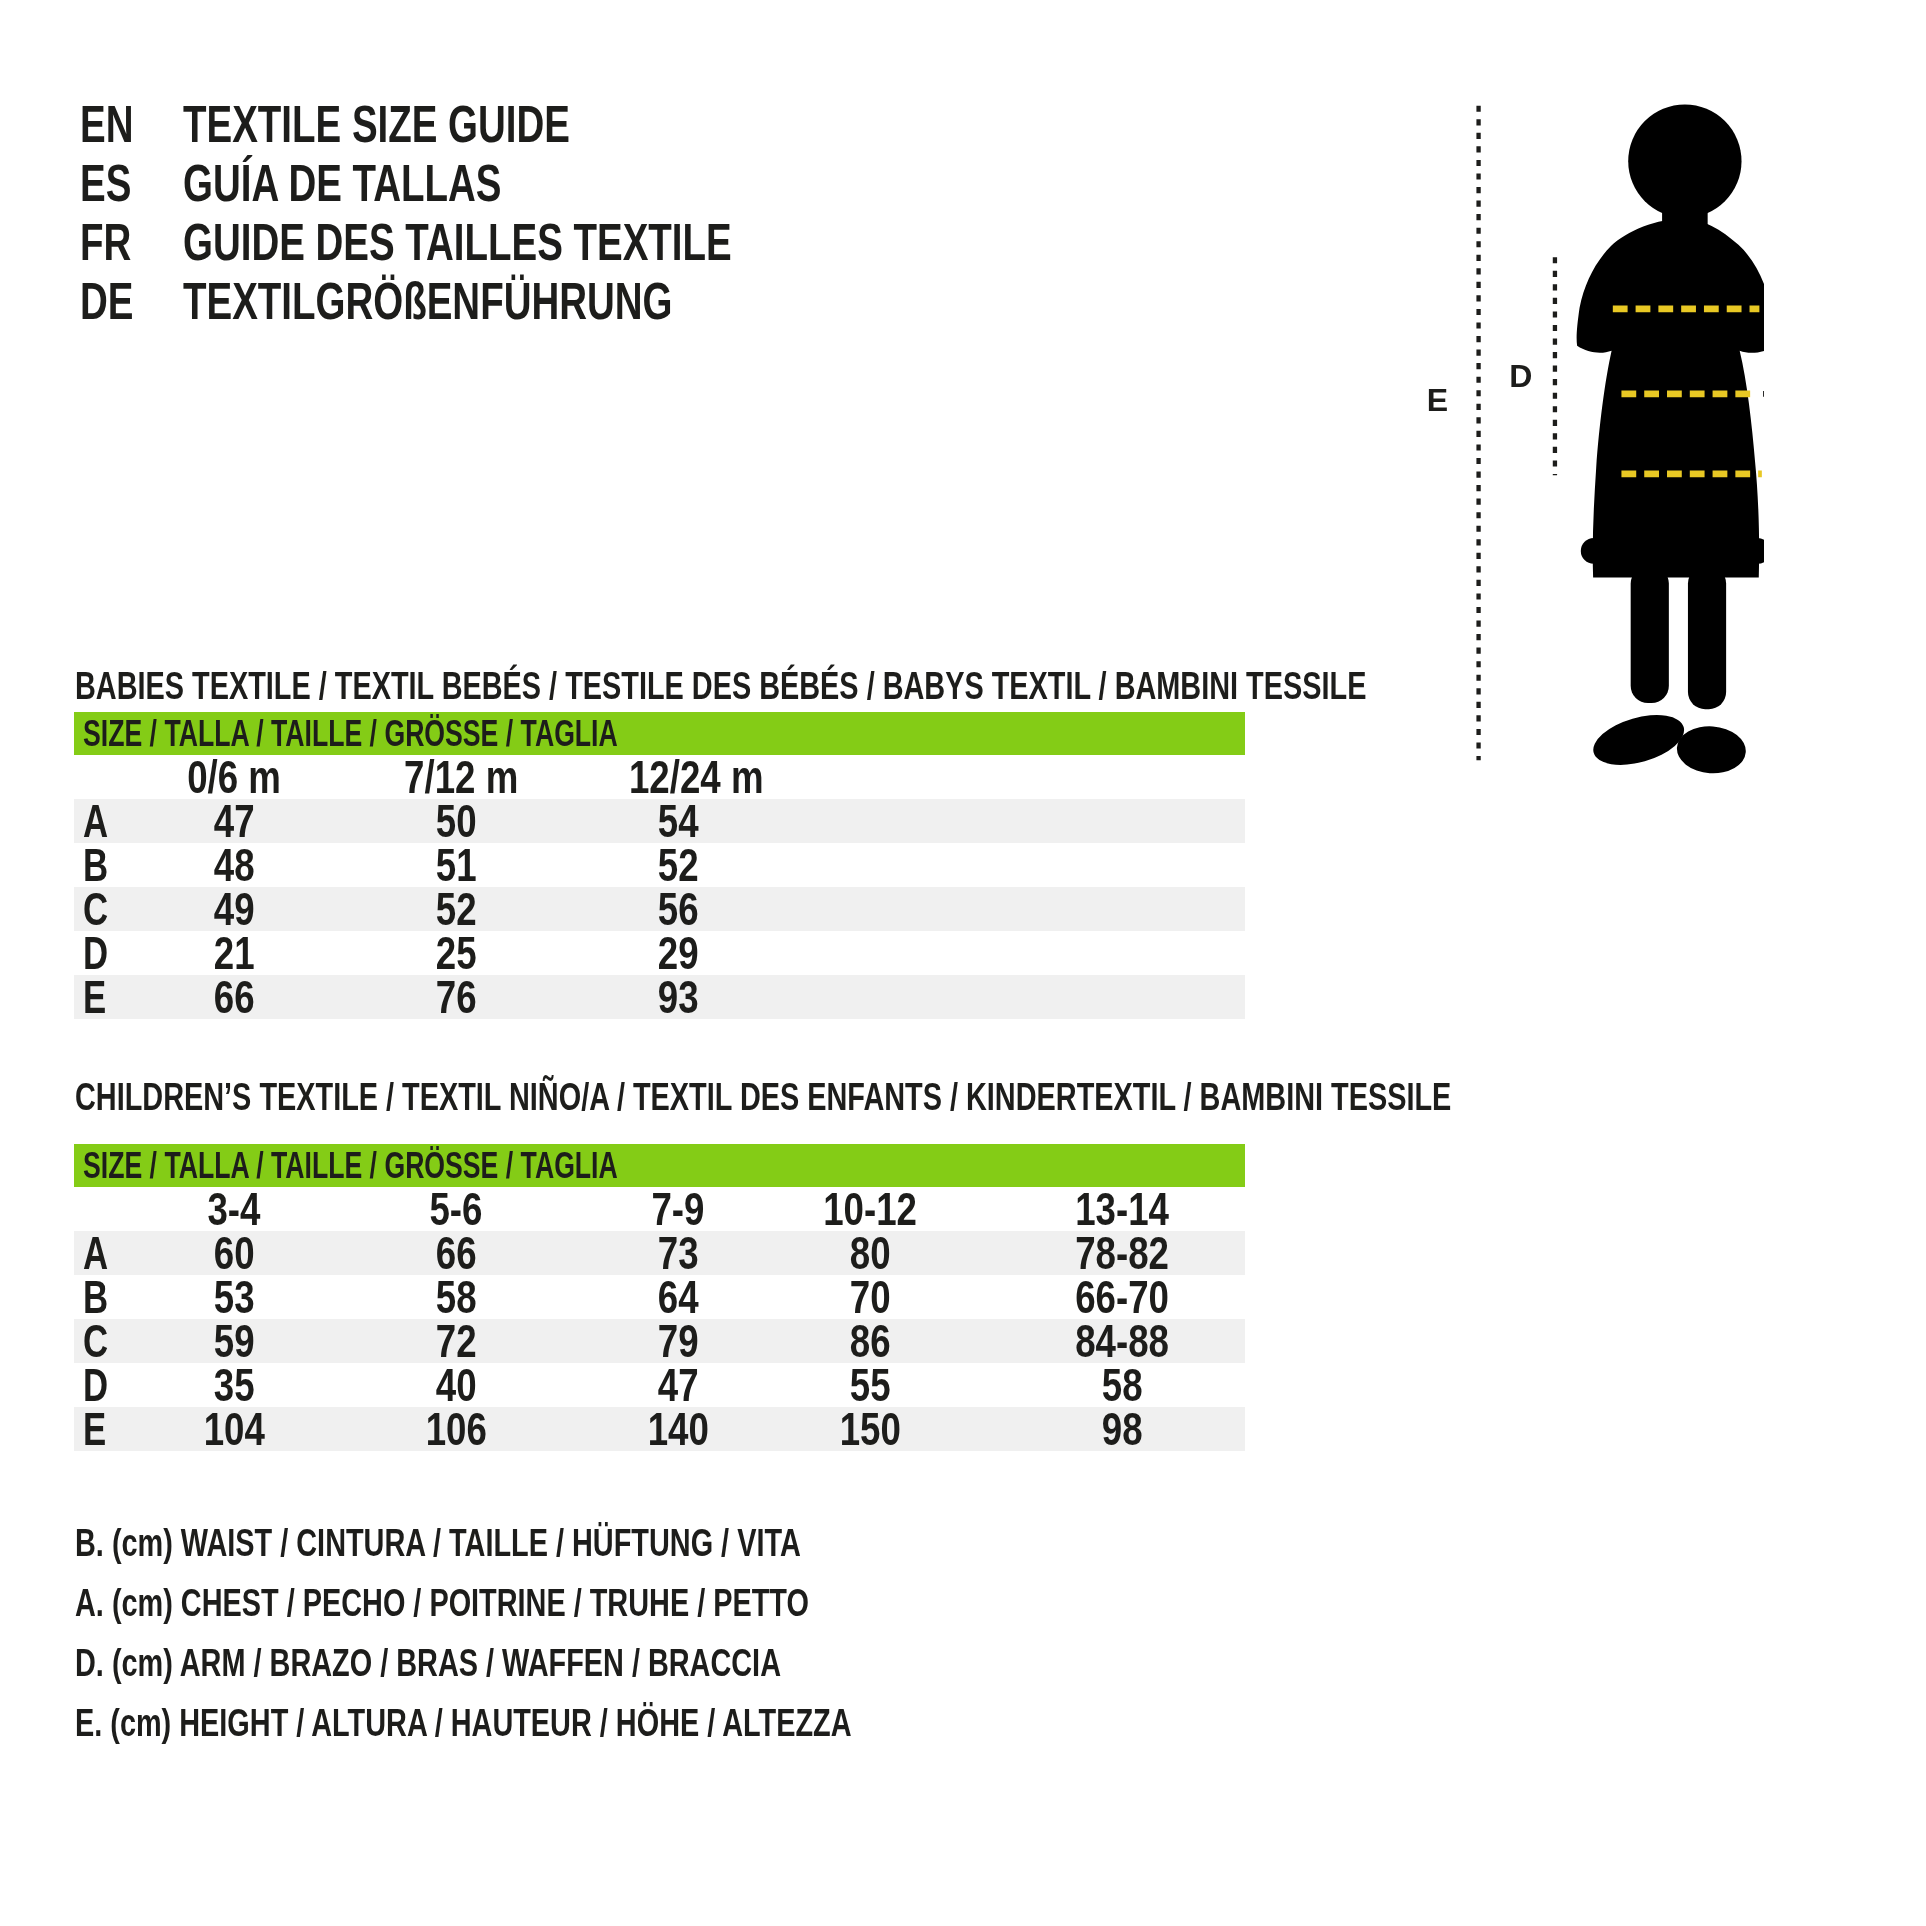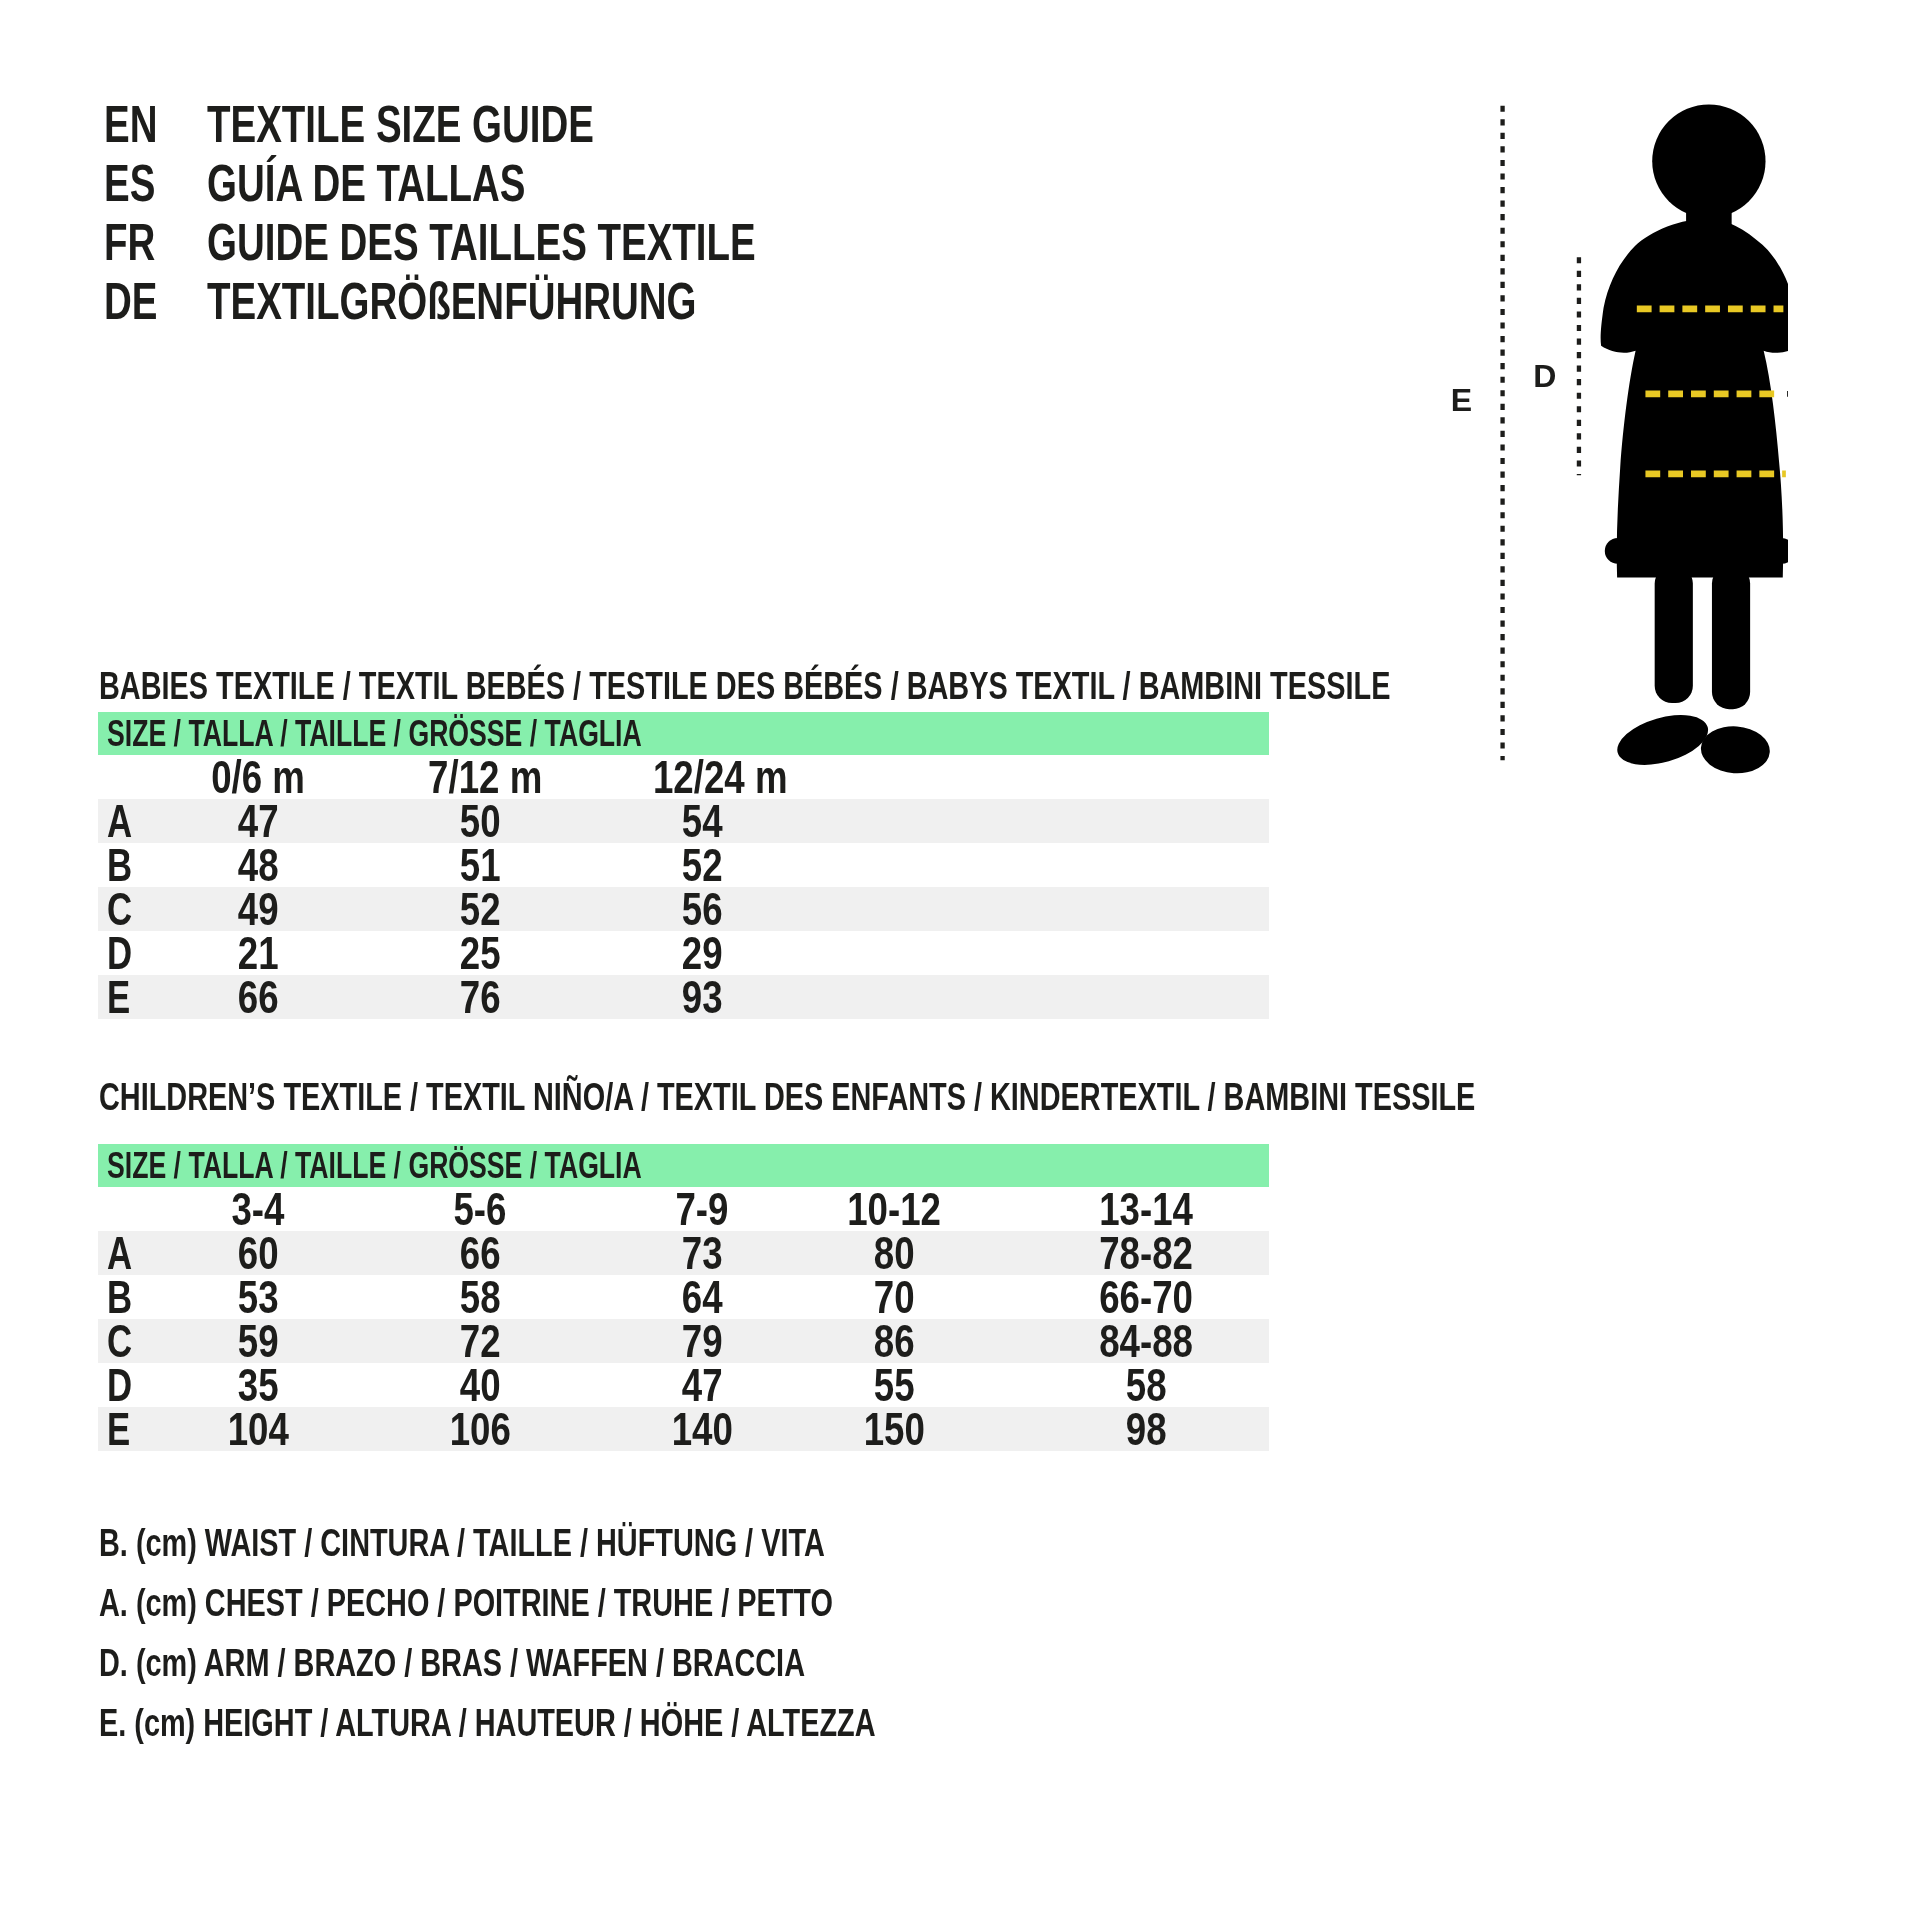--- a/index.html
+++ b/index.html
@@ -1,18 +1,18 @@
 <!DOCTYPE html>
 <html style="font-size:10px"><head>
 <meta charset="utf-8">
 <style>
   html,body{margin:0;padding:0;background:#ffffff;}
   .canvas{
     position:relative;width:1764px;height:1926px;background:#ffffff;overflow:hidden;
-    font-family:"Liberation Sans","DejaVu Sans",sans-serif;color:#1d1d1b;font-weight:700;margin-left:24px;
+    font-family:"Liberation Sans","DejaVu Sans",sans-serif;color:#1d1d1b;font-weight:700;
   }
   
   .cx{display:inline-block;transform:scaleX(0.74);transform-origin:0 50%;white-space:nowrap;}
   .cxc{display:inline-block;transform:scaleX(0.78);transform-origin:50% 50%;white-space:nowrap;}
 
   
   .langs{position:absolute;left:80px;top:95px;}
   .lang-row{height:59px;line-height:59px;font-size:52px;white-space:nowrap;}
   .lang-code{display:inline-block;width:89px;vertical-align:top;}
 
@@ -22,21 +22,21 @@
 
   
   .sec-title{position:absolute;left:75px;height:41px;line-height:41px;font-size:39px;white-space:nowrap;}
   .sec-title-1{top:665px;}
   .sec-title-2{top:1076px;}
 
   
   .size-table{position:absolute;left:74px;width:1171px;}
   .t-babies{top:712px;}
   .t-children{top:1144px;}
-  .thead{height:43px;line-height:43px;background:#86efac;font-size:36px;padding-left:8.6px;box-sizing:border-box;}
+  .thead{height:43px;line-height:43px;background:#84cc16;font-size:36px;padding-left:8.6px;box-sizing:border-box;}
   .trow{position:relative;height:44px;font-size:47px;}
   .trow.stripe{background:#f0f0f0;}
   .rlabel{position:absolute;left:8.6px;top:0;line-height:44px;}
   .cell{position:absolute;top:0;width:136px;line-height:44px;text-align:center;}
   .c0{left:92px;} .c1{left:314px;} .c2{left:536px;} .c3{left:728px;text-align:center;} .c4{left:980px;}
 
   
   .legend{position:absolute;left:75px;top:1513px;}
   .legend-row{height:60px;line-height:60px;font-size:39px;white-space:nowrap;}
 </style>

